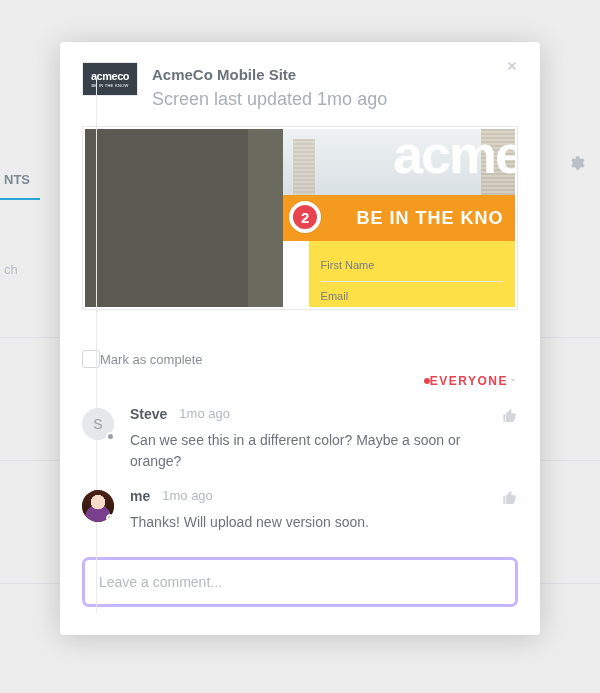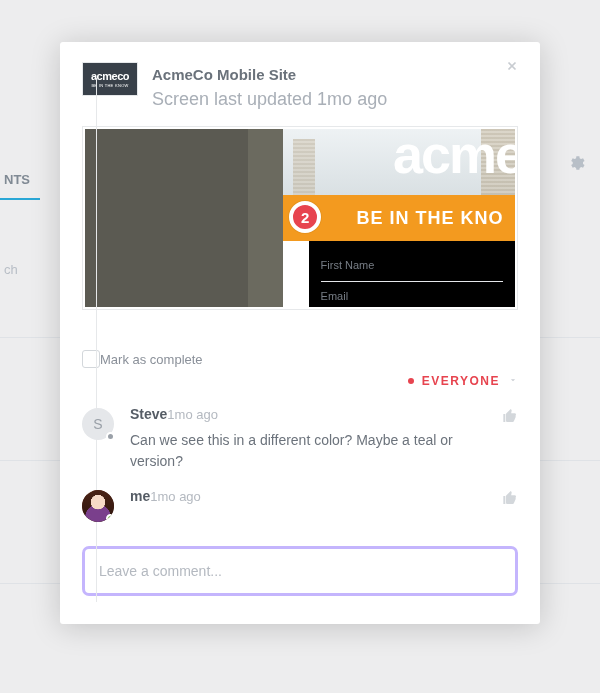--- a/index.html
+++ b/index.html
@@ -94,37 +94,37 @@
     position:absolute; top:72px; left:47.5%;
     width:32px; height:32px; border-radius:50%;
     background:#e7444f; border:4px solid #fff;
     display:flex; align-items:center; justify-content:center;
     color:#fff; font-weight:600; font-size:15px;
     box-shadow:0 0 0 1px rgba(0,0,0,0.05);
     z-index:3;
   }
   .preview .form {
     position:absolute; top:112px; left:52%; right:0; bottom:0;
-    background:#000000;
+    background:#fde047;
     padding:10px 12px 0 12px;
   }
   .preview .field-label { font-size:11px; color:#777d85; margin-top:8px; }
   .preview .field-sep { border-bottom:1px solid #e5e7ea; margin-top:10px; }
 
   .controls {
     display:flex; align-items:center; justify-content:space-between;
     padding: 20px 22px 18px 22px;
   }
   .check-wrap { display:flex; align-items:center; }
   .checkbox {
     width:18px; height:18px; border:1px solid #d3d7db; border-radius:3px;
     cursor:pointer; background:#fff;
   }
   .check-label { font-size:13px; color:#8a9099; }
-  .visibility { display:flex; align-items:center; gap:8px; color:#e7444f; font-size:12px; letter-spacing:1.5px; font-weight:600; cursor:pointer;margin-top:44px; }
+  .visibility { display:flex; align-items:center; color:#e7444f; font-size:12px; letter-spacing:1.5px; font-weight:600; cursor:pointer;margin-top:44px; }
   .visibility .dot { width:6px; height:6px; border-radius:50%; background:#e7444f; }
   .visibility .chev { color:#c9cdd3; }
 
   .comments { padding: 0 22px; }
   .comment { display:flex; margin-bottom:16px; position:relative; }
   .thread-line { position:absolute; left:36px; top:36px; bottom:22px; width:1px; background:#e6e8ea; }
   .avatar {
     width:32px; height:32px; border-radius:50%; flex-shrink:0;
     display:flex; align-items:center; justify-content:center;
     position:relative; margin-right:16px; margin-top:2px;
@@ -133,21 +133,21 @@
   .avatar .presence { position:absolute; bottom:-1px; right:-1px; width:9px; height:9px; border-radius:50%; border:2px solid #fff; }
   .presence.offline { background:#9aa0a8; }
   .presence.online { background:#7fc24f; }
   .avatar.photo { background: radial-gradient(circle at 40% 30%, #f7dcc9 0 30%, #5b2b1f 31% 60%, #3a1d14 61% 100%); overflow:hidden;}
   .avatar.photo::before { content:""; position:absolute; inset:0; background:
     radial-gradient(circle at 50% 38%, #f6d9c7 0 28%, transparent 29%),
     radial-gradient(circle at 50% 85%, #7a3f8c 0 40%, transparent 41%),
     linear-gradient(#4a2316,#2d150d);
     border-radius:50%; }
   .comment-body { flex:1; }
-  .comment-head { display:flex; align-items:center; }
+  .comment-head { display:flex; align-items:flex-start; gap:12px; }
   .author { font-weight:600; color:#555c65; font-size:14px; }
   .time { font-size:13px; color:#b4b9c0; }
   .like { color:#d3d7db; cursor:pointer; position:absolute; right:0; top:2px;}
   .like svg { width:16px; height:16px;}
   .comment-text { font-size:14px; color:#6c737c; margin-top:8px; line-height:1.5; padding-right:24px;}
 
   .input-row { padding: 8px 22px 28px 22px; }
   .comment-input {
     width:100%; border:3px solid #c4b5fd; border-radius:7px;
     padding:14px 14px; font-size:14px; color:#555;
@@ -230,38 +230,39 @@
     <div class="comment">
       <div class="avatar initial">
         <span>S</span>
         <span class="presence offline"></span>
       </div>
       <div class="comment-body">
         <div class="comment-head">
           <span class="author">Steve</span>
           <span class="time">1mo ago</span>
         </div>
-        <div class="comment-text">Can we see this in a different color? Maybe a teal or version?</div>
+        <div class="comment-text">Can we see this in a different color? Maybe a soon or orange?</div>
       </div>
       <div class="like">
         <svg viewBox="0 0 24 24" fill="currentColor">
             <path d="M2 21h3V9H2v12zm19-11c0-1.1-.9-2-2-2h-5.3l.8-3.8V3.6c0-.4-.2-.8-.4-1.1L13 1.5 6.6 8c-.4.4-.6.9-.6 1.4V19c0 1.1.9 2 2 2h8c.8 0 1.5-.5 1.8-1.2l2.6-6.1c.1-.2.1-.5.1-.7v-2z"></path>
           </svg>
       </div>
     </div>
 
     <div class="comment">
       <div class="avatar photo">
         <span class="presence online"></span>
       </div>
       <div class="comment-body">
         <div class="comment-head">
           <span class="author">me</span>
           <span class="time">1mo ago</span>
         </div>
+        <div class="comment-text">Thanks! Will upload new version soon.</div>
       </div>
       <div class="like">
         <svg viewBox="0 0 24 24" fill="currentColor">
             <path d="M2 21h3V9H2v12zm19-11c0-1.1-.9-2-2-2h-5.3l.8-3.8V3.6c0-.4-.2-.8-.4-1.1L13 1.5 6.6 8c-.4.4-.6.9-.6 1.4V19c0 1.1.9 2 2 2h8c.8 0 1.5-.5 1.8-1.2l2.6-6.1c.1-.2.1-.5.1-.7v-2z"></path>
           </svg>
       </div>
     </div>
   </div>
 
   <div class="input-row">

